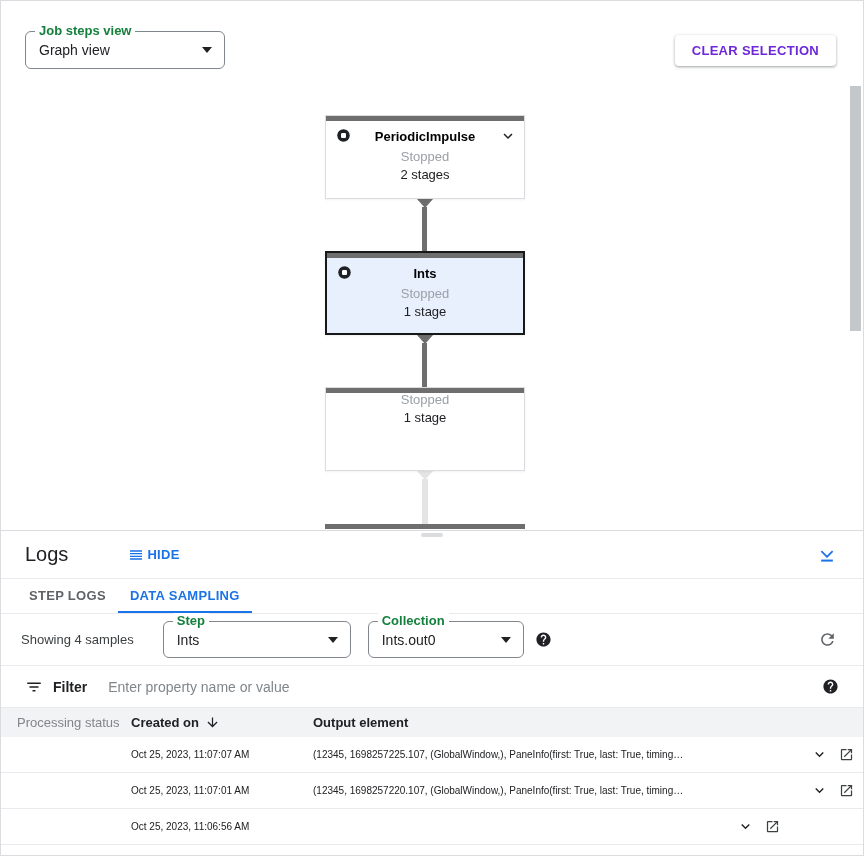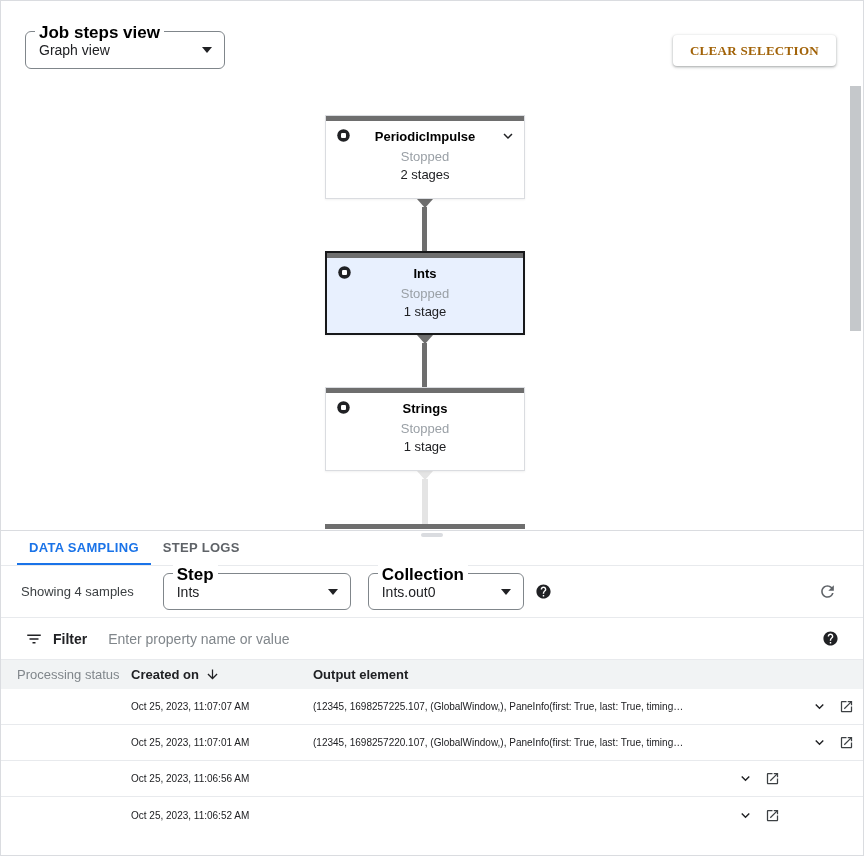--- a/index.html
+++ b/index.html
@@ -7,30 +7,30 @@
   .app {
     position:relative; width:864px; height:856px; overflow:hidden;
     border:1px solid #dadce0; background:#fff;
     font-family:"Liberation Sans", sans-serif; color:#202124;
   }
 
   
   .mselect { position:relative; border:1px solid #80868b; border-radius:6px; background:#fff;
              display:flex; align-items:center; cursor:pointer; }
   .mselect-label { position:absolute; top:-9px; left:9px; background:#fff; padding:0 4px;
-                   font-size:17px; font-weight:700; color:#000000; white-space:nowrap; }
+                   font-size:13px; font-weight:700; color:#15803d; white-space:nowrap; }
   .mselect-value { font-size:14px; color:#202124; white-space:nowrap; }
   .caret { width:0; height:0; border-left:5px solid transparent; border-right:5px solid transparent;
            border-top:6px solid #202124; position:absolute; right:12px; top:50%; margin-top:-3px; }
   .jobview { position:absolute; left:24px; top:30px; width:200px; height:38px; padding:0 34px 0 13px; }
 
   .clear-selection {
     position:absolute; right:27px; top:34px; height:31px; padding:0 17px;
-    background:#fff; border:none; border-radius:4px; color:#a16207;
-    font-family:Liberation Serif, serif; font-size:13px; font-weight:700; letter-spacing:.3px;
+    background:#fff; border:none; border-radius:4px; color:#6d28d9;
+    font-family:Liberation Sans, sans-serif; font-size:13px; font-weight:700; letter-spacing:.3px;
     box-shadow:0 1px 2px rgba(60,64,67,.3), 0 1px 3px 1px rgba(60,64,67,.15); cursor:pointer;margin-left:12px;
   }
 
   
   .graph-area { position:absolute; left:0; top:0; width:100%; height:529px; }
   .gnode { position:absolute; left:324px; width:200px; height:84px; background:#fff;
            border:1px solid #dadce0; box-shadow:0 1px 2px rgba(0,0,0,.06); cursor:pointer; }
   .gnode .topbar { position:absolute; top:0; left:0; right:0; height:5px; background:#6e6e6e; }
   .gnode.selected { border:2px solid #17181a; background:#e8f0fe; }
   .gnode-titlerow { position:relative; margin-top:11px; height:18px; text-align:center; }
@@ -144,43 +144,49 @@
             <rect x="8" y="8" width="8" height="8" rx="1.8" fill="#fff"></rect>
           </svg>
         <span class="gnode-title">Ints</span>
       </div>
       <div class="gnode-status">Stopped</div>
       <div class="gnode-stages">1 stage</div>
     </div>
 
     <div class="gnode" style="top:386px">
       <div class="topbar"></div>
-      <div class="gnode-titlerow">
-        <svg class="stop-icon" viewBox="0 0 24 24">
-            <circle cx="12" cy="12" r="10" fill="#202124"></circle>
-            <rect x="8" y="8" width="8" height="8" rx="1.8" fill="#fff"></rect>
-          </svg>
-        <span class="gnode-title">Strings</span>
-      </div>
       <div class="gnode-status">Stopped</div>
       <div class="gnode-stages">1 stage</div>
     </div>
 
     <div class="vtrack">
       <div class="vthumb"></div>
     </div>
   </div>
 
   <div class="logs-panel">
     <div class="drag-handle"></div>
 
+    <div class="logs-header">
+      <span class="logs-title">Logs</span>
+      <span class="hide-btn">
+        <svg width="16" height="16" viewBox="0 0 24 24">
+            <path d="M3 5h18v2H3zm0 4h18v2H3zm0 4h18v2H3zm0 4h18v2H3z" fill="#1a73e8"></path>
+          </svg>
+        <span>HIDE</span>
+      </span>
+      <svg class="collapse-btn" viewBox="0 0 24 24">
+          <path d="M6 6.5 12 12.5 18 6.5l1.5 1.5L12 15.5 4.5 8z" fill="#1a73e8"></path>
+          <rect x="5" y="17.5" width="14" height="2.4" fill="#1a73e8"></rect>
+        </svg>
+    </div>
 
     <div class="tabs">
+      <div class="tab">STEP LOGS</div>
       <div class="tab active">DATA SAMPLING</div>
-      <div class="tab">STEP LOGS</div>
     </div>
 
     <div class="sampling-toolbar">
       <span class="showing">Showing 4 samples</span>
 
       <div class="mselect small step">
         <span class="mselect-label">Step</span>
         <span class="mselect-value">Ints</span>
         <span class="caret"></span>
       </div>

